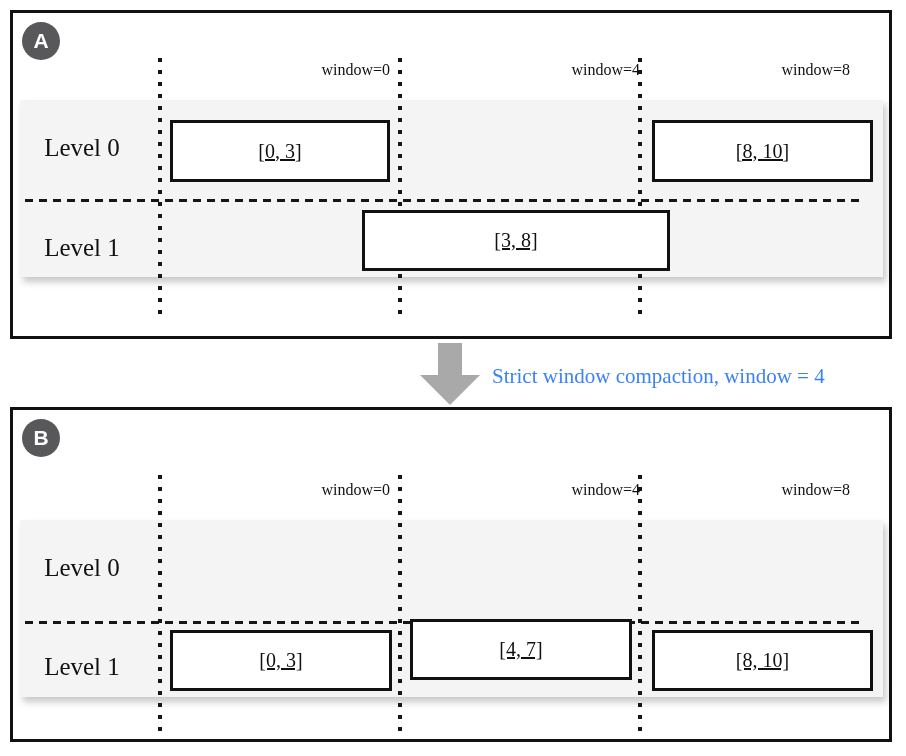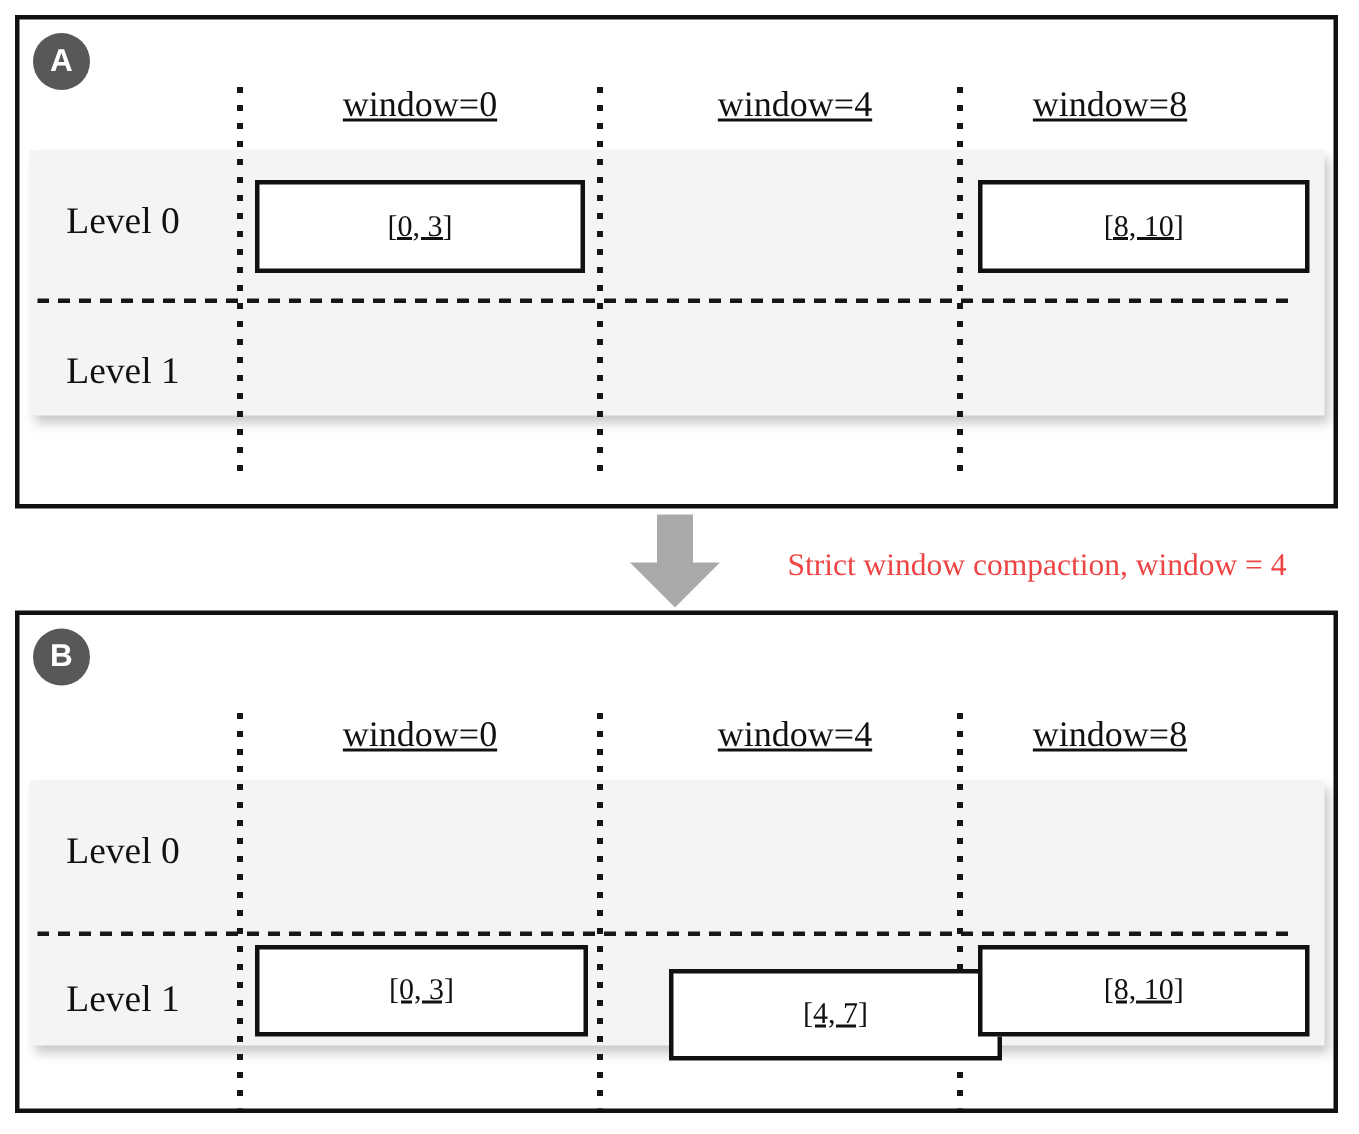--- a/index.html
+++ b/index.html
@@ -40,24 +40,23 @@
     line-height: 38px;
     text-align: center;
   }
 
   .colhead {
     position: absolute;
     width: 220px;
     top: 45px;
     height: 24px;
     line-height: 24px;
-    text-align: center;
-    font-size: 24px;
+    text-align: right;
+    font-size: 16px;
     color: #111111;
-    text-decoration: underline;
   }
   .ch1 { left: 157px; }
   .ch2 { left: 407px; }
   .ch3 { left: 617px; }
   .panel-b .colhead { top: 68px; }
 
   .dotline {
     position: absolute;
     width: 4px;
     background: repeating-linear-gradient(to bottom, #161616 0 4px, transparent 4px 12px);
@@ -113,21 +112,21 @@
     align-items: center;
     justify-content: center;
     font-size: 20px;
     color: #111111;
     text-decoration: underline;
   }
   .box-a-03  { left: 157px; top: 107px; width: 220px; height: 62px; }
   .box-a-810 { left: 639px; top: 107px; width: 221px; height: 62px; }
   .box-a-38  { left: 349px; top: 197px; width: 308px; height: 61px; }
   .box-b-03  { left: 157px; top: 220px; width: 222px; height: 61px; }
-  .box-b-47  { left: 397px; top: 236px; width: 222px; height: 61px; margin-left: 36px; }
+  .box-b-47  { left: 397px; top: 209px; width: 222px; height: 61px; }
   .box-b-810 { left: 639px; top: 220px; width: 221px; height: 61px; }
 
   .arrow-shaft {
     position: absolute;
     left: 438px;
     top: 343px;
     width: 24px;
     height: 33px;
     background: var(--arrow, #a9a9a9);
   }
@@ -141,23 +140,22 @@
     border-right: 30px solid transparent;
     border-top: 30px solid var(--arrow, #a9a9a9);
   }
   .caption {
     position: absolute;
     left: 492px;
     top: 363px;
     height: 26px;
     line-height: 26px;
     font-size: 21px;
-    color: #ef4444;
+    color: #3b82f6;
     white-space: nowrap;
-    margin-left: 33px;
   }
 </style>
 </head>
 <body>
 
 <div class="canvas">
 
   <div class="panel panel-a">
     <div class="badge">A</div>
 
@@ -171,20 +169,21 @@
     <div class="dotline dv2"></div>
     <div class="dotline dv3"></div>
 
     <div class="dashline"></div>
 
     <div class="rowlabel rl0">Level 0</div>
     <div class="rowlabel rl1">Level 1</div>
 
     <div class="ibox box-a-03">[0, 3]</div>
     <div class="ibox box-a-810">[8, 10]</div>
+    <div class="ibox box-a-38">[3, 8]</div>
   </div>
 
   <div>
     <div class="arrow-shaft"></div>
     <div class="arrow-head"></div>
   </div>
   <div class="caption">Strict window compaction, window = 4</div>
 
   <div class="panel panel-b">
     <div class="badge">B</div>

